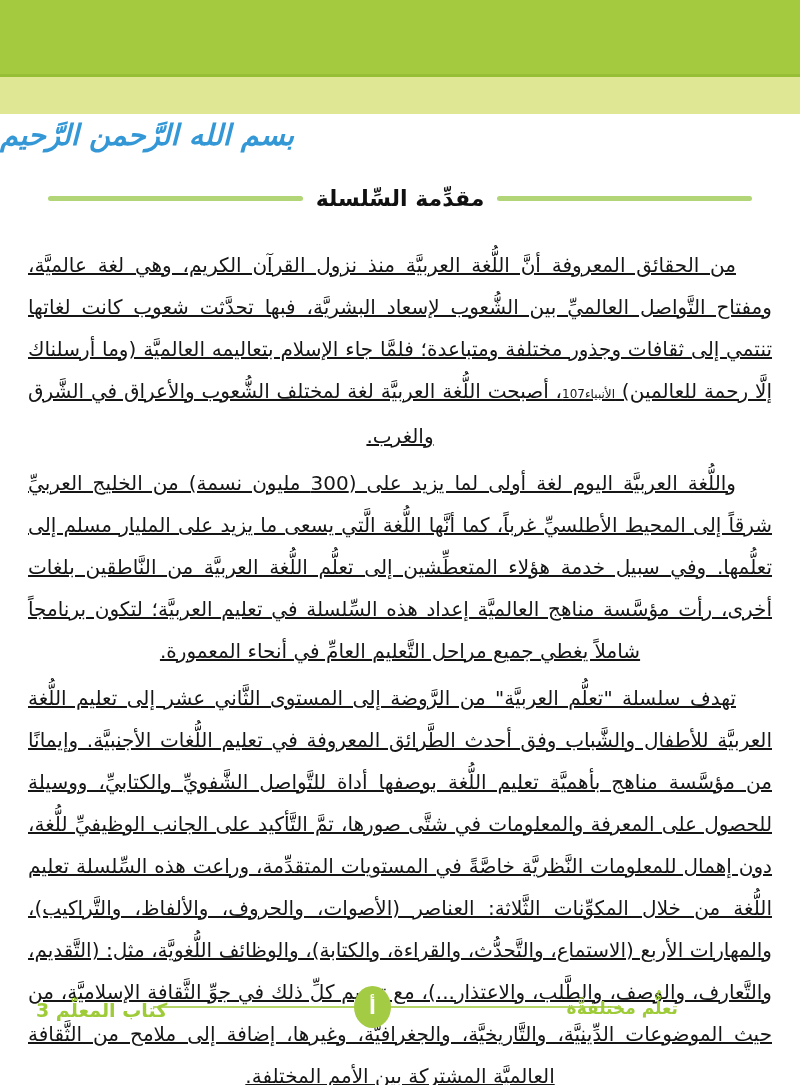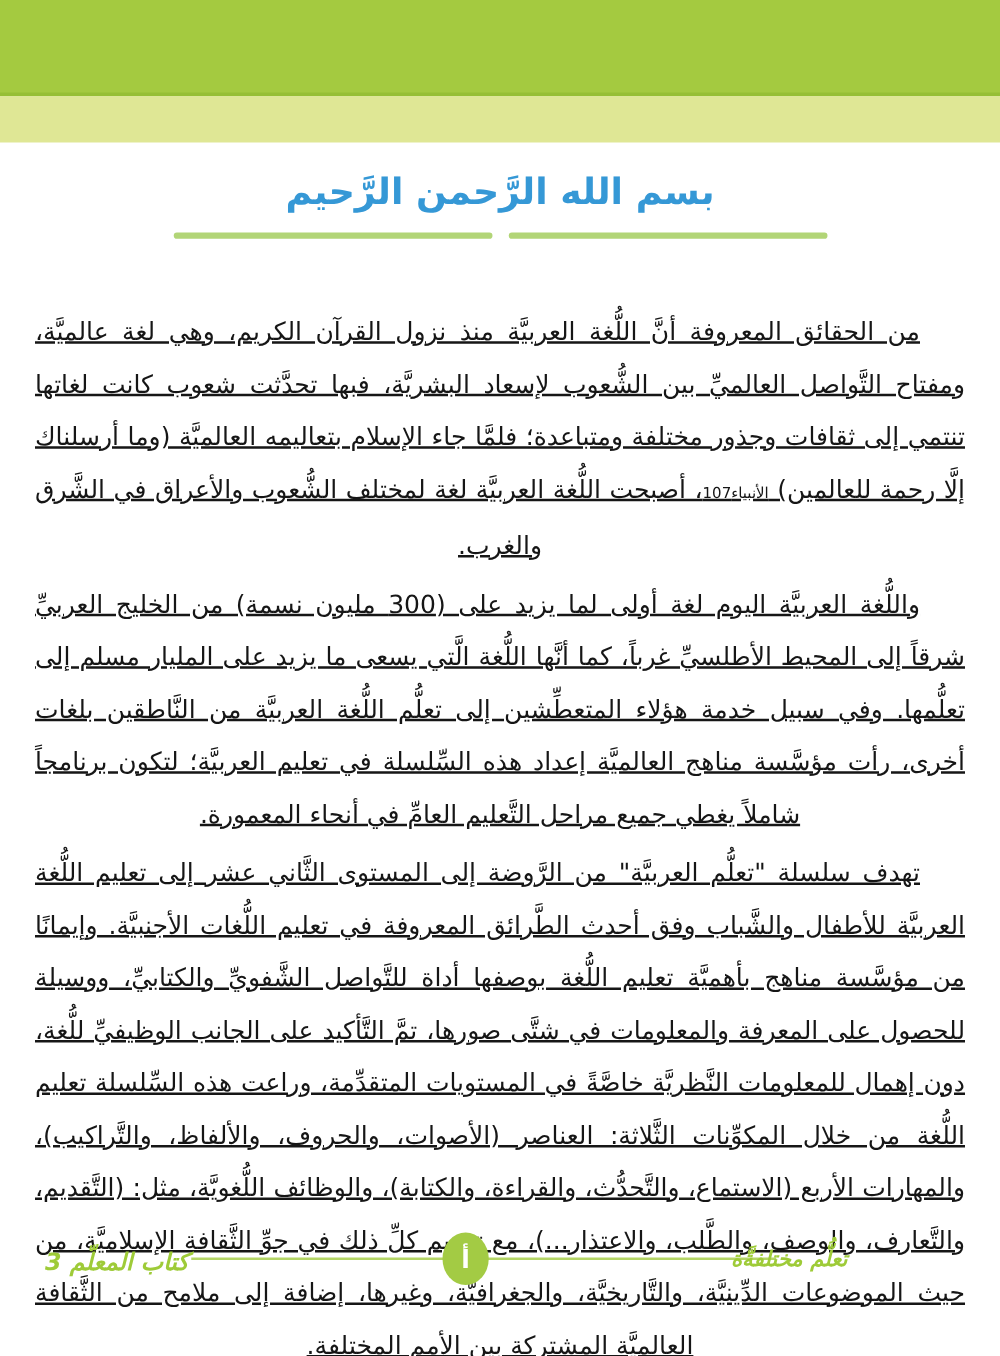--- a/index.html
+++ b/index.html
@@ -14,27 +14,28 @@
   }
 
   
   .band { position: absolute; left: 0; width: 100%; }
   .band-dark  { top: 0; height: 74px; background: var(--band-dark, #a4ca40); border-bottom: 3px solid var(--band-dark-edge, #96bf35); }
   .band-light { top: 77px; height: 37px; background: var(--band-light, #dfe795); }
 
   
   .basmala {
     position: absolute;
-    top: 136px; left: 0; width: 100%;
+    top: 118px; left: 0; width: 100%;
     margin: 0;
-    text-align: center;
+    text-align: left;
     direction: rtl;
     font-size: 29px;
     font-weight: bold;
     color: var(--basmala-blue, #3598d6);
+    font-style: italic;
   }
 
   
   .section-heading {
     position: absolute;
     top: 186px; left: 0; width: 100%;
     display: flex;
     align-items: center;
     justify-content: center;
     direction: rtl;
@@ -105,37 +106,37 @@
     justify-content: center;
     font-size: 20px;
     font-weight: bold;
   }
   .footer-label {
     position: absolute;
     direction: rtl;
     white-space: nowrap;
     font-weight: bold;
     color: var(--footer-green, #9ecb38);
-    font-style: italic;
   }
   .footer-right { top: 998px; right: 122px; font-size: 17px; }
   .footer-left  { top: 999px; left: 36px;  font-size: 19px; }
 </style>
 </head>
 <body>
 
 <div class="page">
 
   <div class="band band-dark"></div>
   <div class="band band-light"></div>
 
   <h1 class="basmala">بسم الله الرَّحمن الرَّحيم</h1>
 
   <div class="section-heading">
     <span class="rule"></span>
+    <h2 class="section-title">مقدِّمة السِّلسلة</h2>
     <span class="rule"></span>
   </div>
 
   <main class="content">
     <p class="para"><span>من الحقائق المعروفة أنَّ اللُّغة العربيَّة منذ نزول القرآن الكريم، وهي لغة عالميَّة، ومفتاح التَّواصل العالميِّ بين الشُّعوب لإسعاد البشريَّة، فبها تحدَّثت شعوب كانت لغاتها تنتمي إلى ثقافات وجذور مختلفة ومتباعدة؛ فلمَّا جاء الإسلام بتعاليمه العالميَّة (وما أرسلناك إلَّا رحمة للعالمين) </span><span class="citation">الأنبياء107</span><span>، أصبحت اللُّغة العربيَّة لغة لمختلف الشُّعوب والأعراق في الشَّرق والغرب.</span></p>
     <p class="para">واللُّغة العربيَّة اليوم لغة أولى لما يزيد على (300 مليون نسمة) من الخليج العربيِّ شرقاً إلى المحيط الأطلسيِّ غرباً، كما أنَّها اللُّغة الَّتي يسعى ما يزيد على المليار مسلم إلى تعلُّمها. وفي سبيل خدمة هؤلاء المتعطِّشين إلى تعلُّم اللُّغة العربيَّة من النَّاطقين بلغات أخرى، رأت مؤسَّسة مناهج العالميَّة إعداد هذه السِّلسلة في تعليم العربيَّة؛ لتكون برنامجاً شاملاً يغطي جميع مراحل التَّعليم العامِّ في أنحاء المعمورة.</p>
     <p class="para">تهدف سلسلة "تعلُّم العربيَّة" من الرَّوضة إلى المستوى الثَّاني عشر إلى تعليم اللُّغة العربيَّة للأطفال والشَّباب وفق أحدث الطَّرائق المعروفة في تعليم اللُّغات الأجنبيَّة. وإيمانًا من مؤسَّسة مناهج بأهميَّة تعليم اللُّغة بوصفها أداة للتَّواصل الشَّفويِّ والكتابيِّ، ووسيلة للحصول على المعرفة والمعلومات في شتَّى صورها، تمَّ التَّأكيد على الجانب الوظيفيِّ للُّغة، دون إهمال للمعلومات النَّظريَّة خاصَّةً في المستويات المتقدِّمة، وراعت هذه السِّلسلة تعليم اللُّغة من خلال المكوِّنات الثَّلاثة: العناصر (الأصوات، والحروف، والألفاظ، والتَّراكيب)، والمهارات الأربع (الاستماع، والتَّحدُّث، والقراءة، والكتابة)، والوظائف اللُّغويَّة، مثل: (التَّقديم، والتَّعارف، والوصف، والطَّلب، والاعتذار...)، مع تقديم كلِّ ذلك في جوِّ الثَّقافة الإسلاميَّة، من حيث الموضوعات الدِّينيَّة، والتَّاريخيَّة، والجغرافيَّة، وغيرها، إضافة إلى ملامح من الثَّقافة العالميَّة المشتركة بين الأمم المختلفة.</p>
   </main>
 
 

